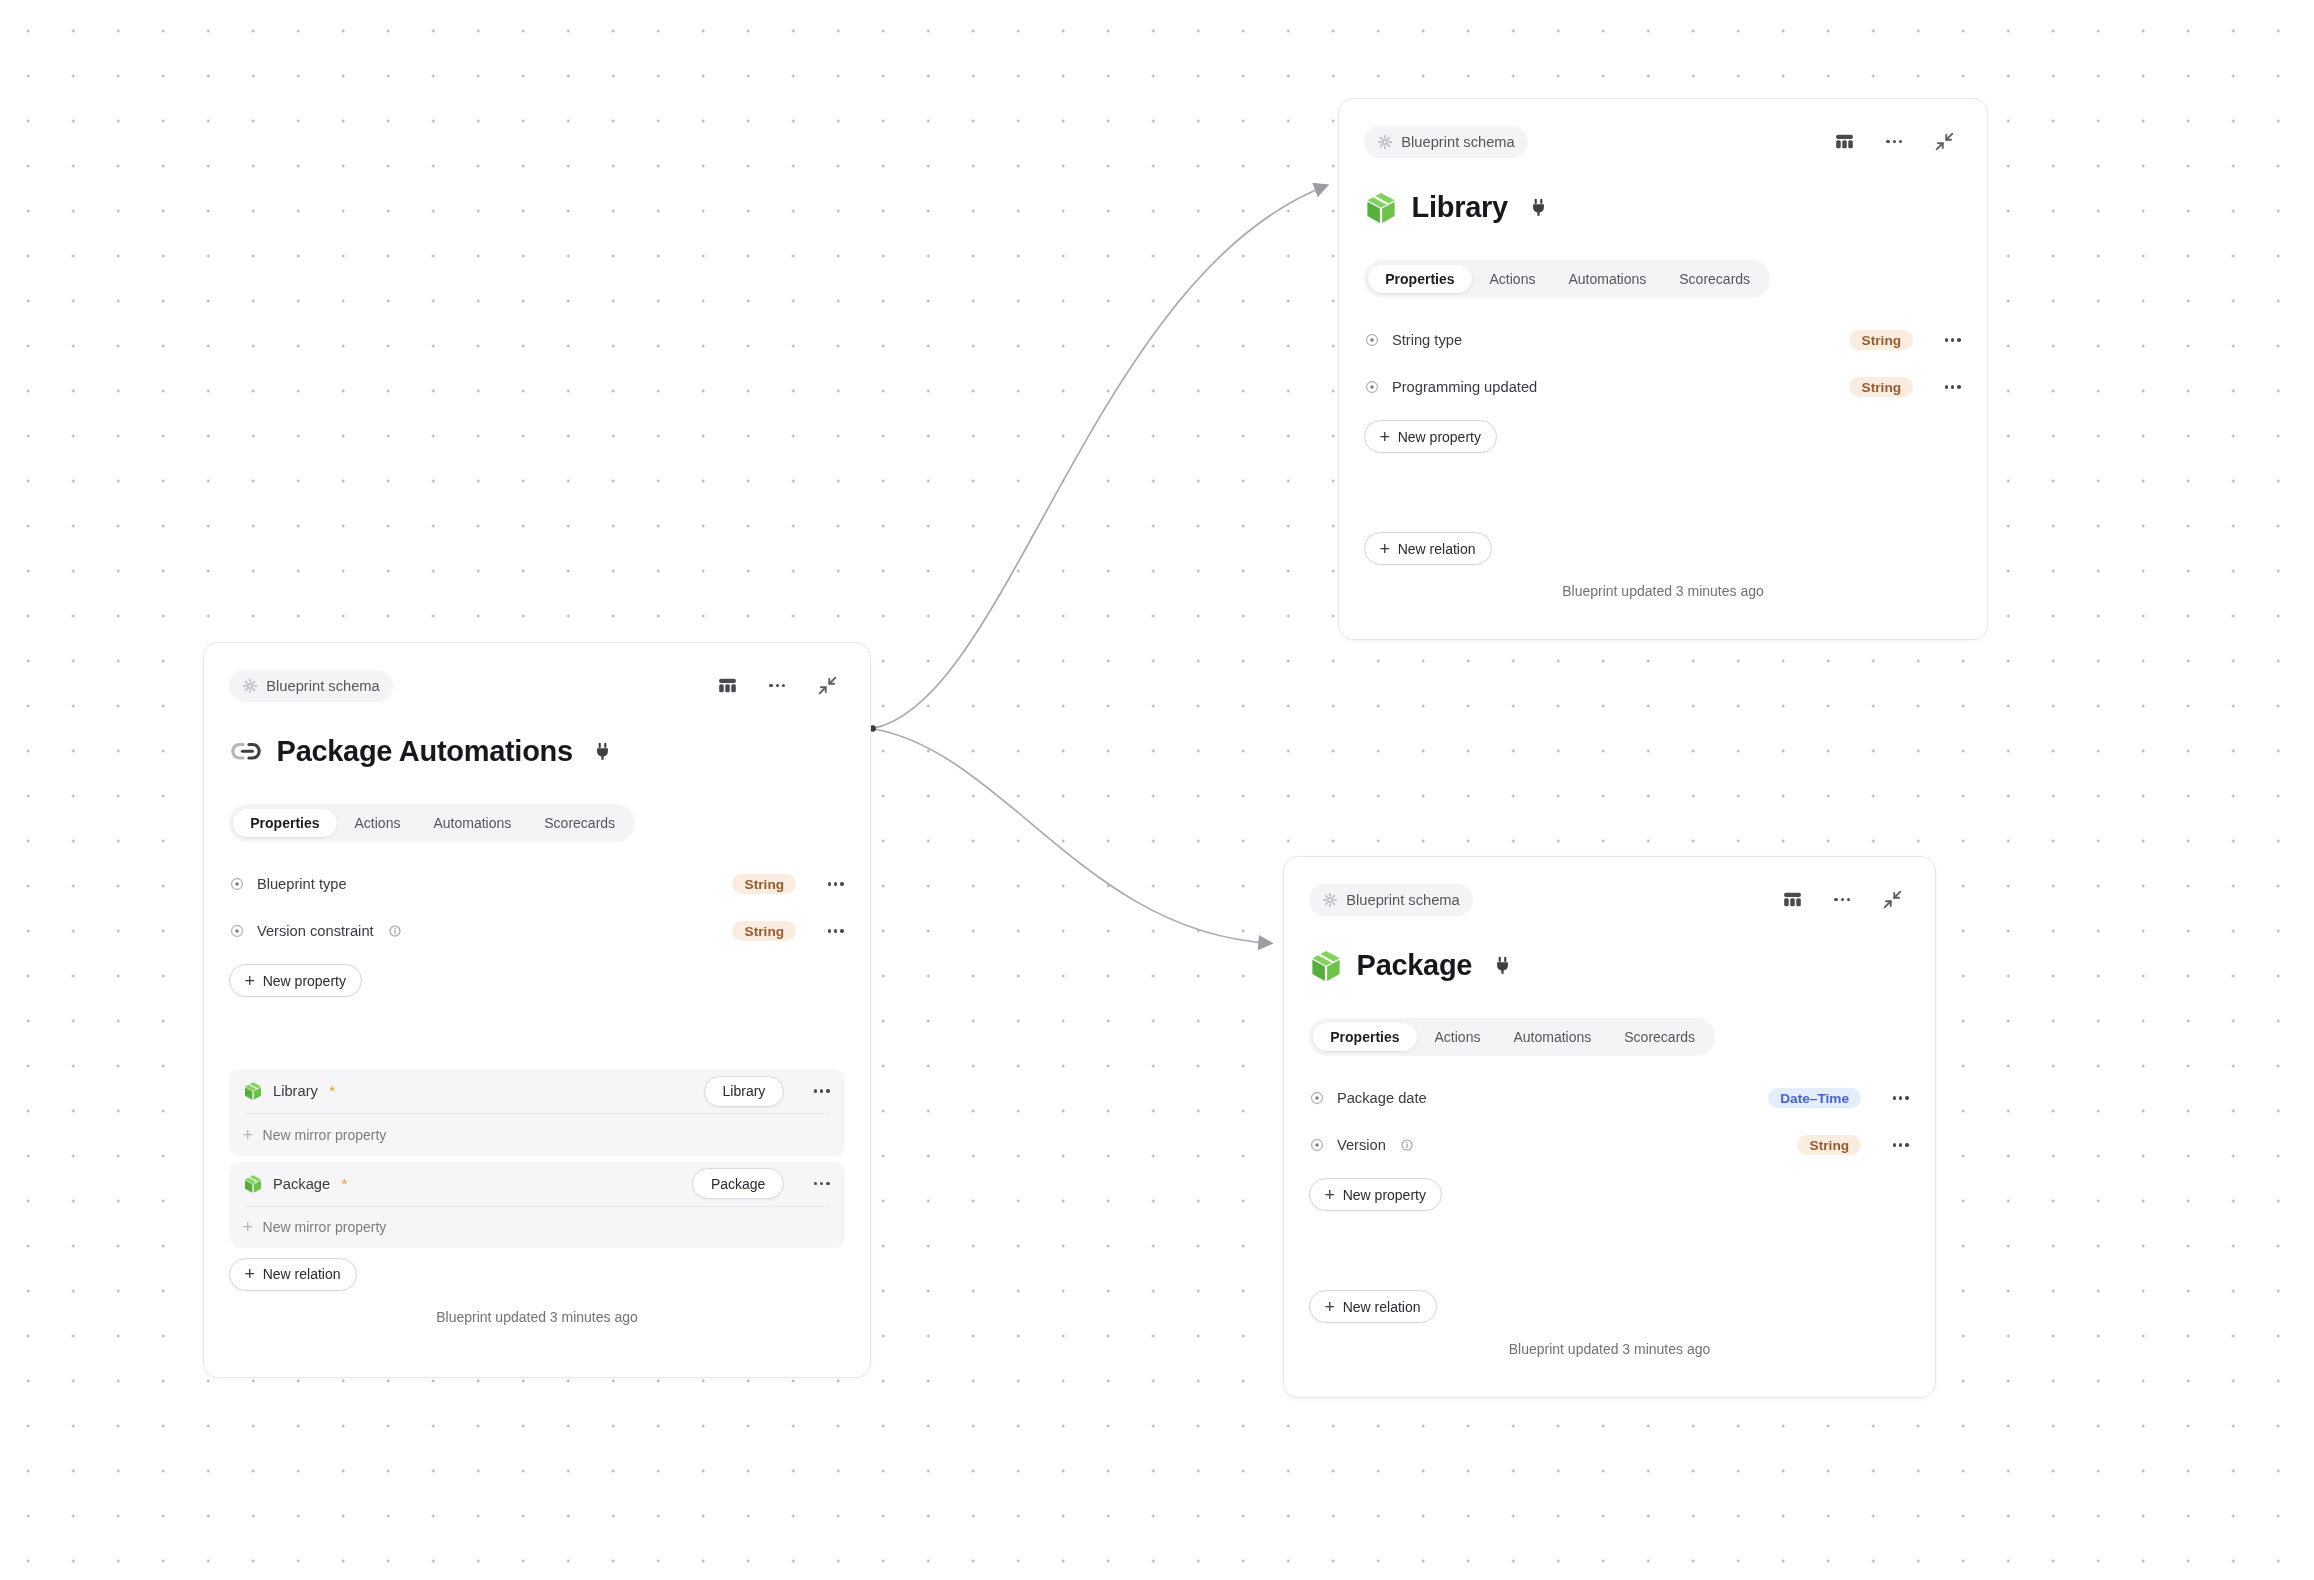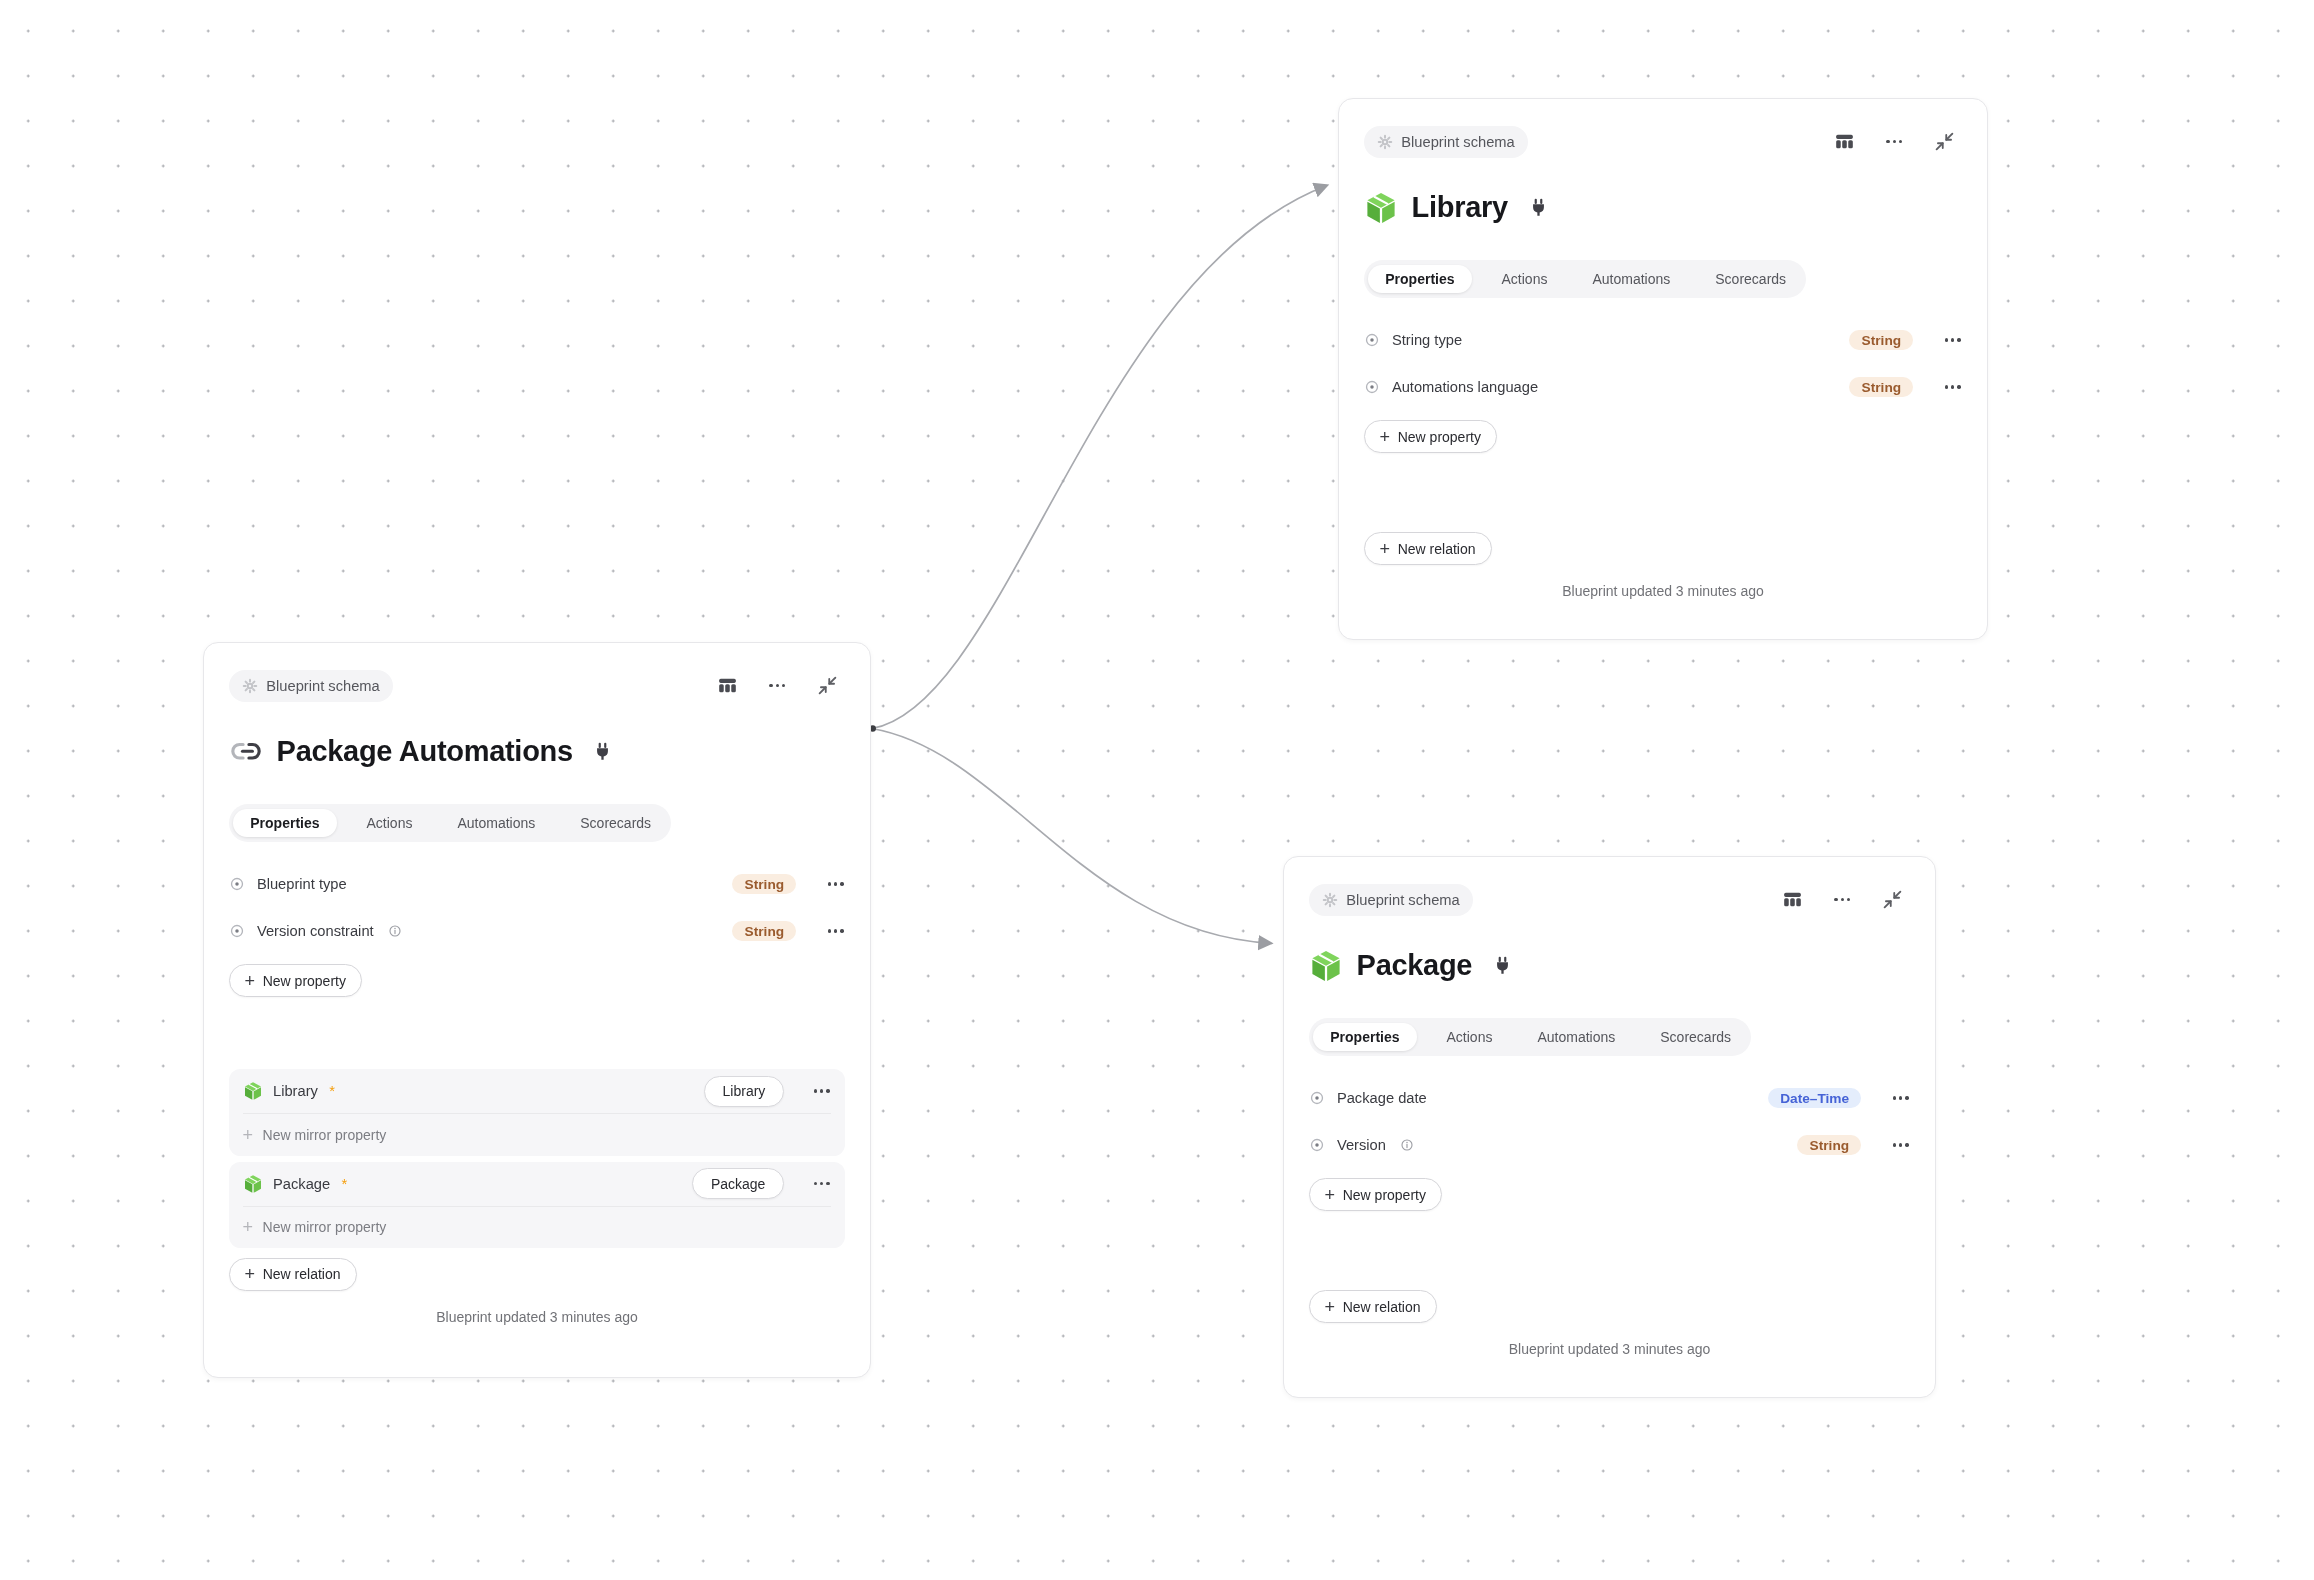--- a/index.html
+++ b/index.html
@@ -37,21 +37,21 @@
   .dots3 { display:inline-flex; gap:2.8px; align-items:center; }
   .dots3 i { width:3.4px; height:3.4px; border-radius:50%; background:#4a4b50; }
 
   .title-row { display:flex; align-items:center; margin-top:30px; height:40px; gap:14px; }
   .entity-icon { width:34px; height:34px; flex:0 0 auto; display:inline-flex; }
   .card-title { font-size:29px; font-weight:700; color:#17181c; letter-spacing:-0.3px; white-space:nowrap; }
   .plug { margin-left:5.7px; display:inline-flex; width:21px; height:21px; cursor:pointer; }
 
   .tabs {
     display:inline-flex; align-items:center; align-self:flex-start;
-    background:#f4f4f6; border-radius:19px; height:38px; padding:0 4.7px; gap:15px;
+    background:#f4f4f6; border-radius:19px; height:38px; padding:0 4.7px; gap:3px;
     margin-top:32px;
   }
   .tab { height:28px; line-height:28px; padding:0 15px; border-radius:14px; font-size:14px; color:#55565c; cursor:pointer; white-space:nowrap; }
   .tab.active { background:#ffffff; color:#1b1c20; font-weight:700; padding:0 17px; box-shadow:0 0.9px 2.8px rgba(0,0,0,0.10); }
 
   .props { margin-top:19px; }
   .prop-row { height:47px; display:flex; align-items:center; gap:12.3px; }
   .prop-name { font-size:14.7px; color:#3a3b41; }
   .ic16 { width:16px; height:16px; display:inline-flex; flex:0 0 auto; }
   .info-ic { width:14px; height:14px; display:inline-flex; margin-left:1.9px; }
@@ -351,21 +351,21 @@
       <span class="dots3 row-dots">
           <i></i>
           <i></i>
           <i></i>
         </span>
     </div>
     <div class="prop-row">
       <svg class="ic16" viewBox="0 0 24 24">
           <use href="#circledot"></use>
         </svg>
-      <span class="prop-name">Automations language</span>
+      <span class="prop-name">Programming updated</span>
       <span class="flexspacer"></span>
       <span class="type-badge badge-string">String</span>
       <span class="dots3 row-dots">
           <i></i>
           <i></i>
           <i></i>
         </span>
     </div>
   </div>
   <button class="pill-btn mt10">

